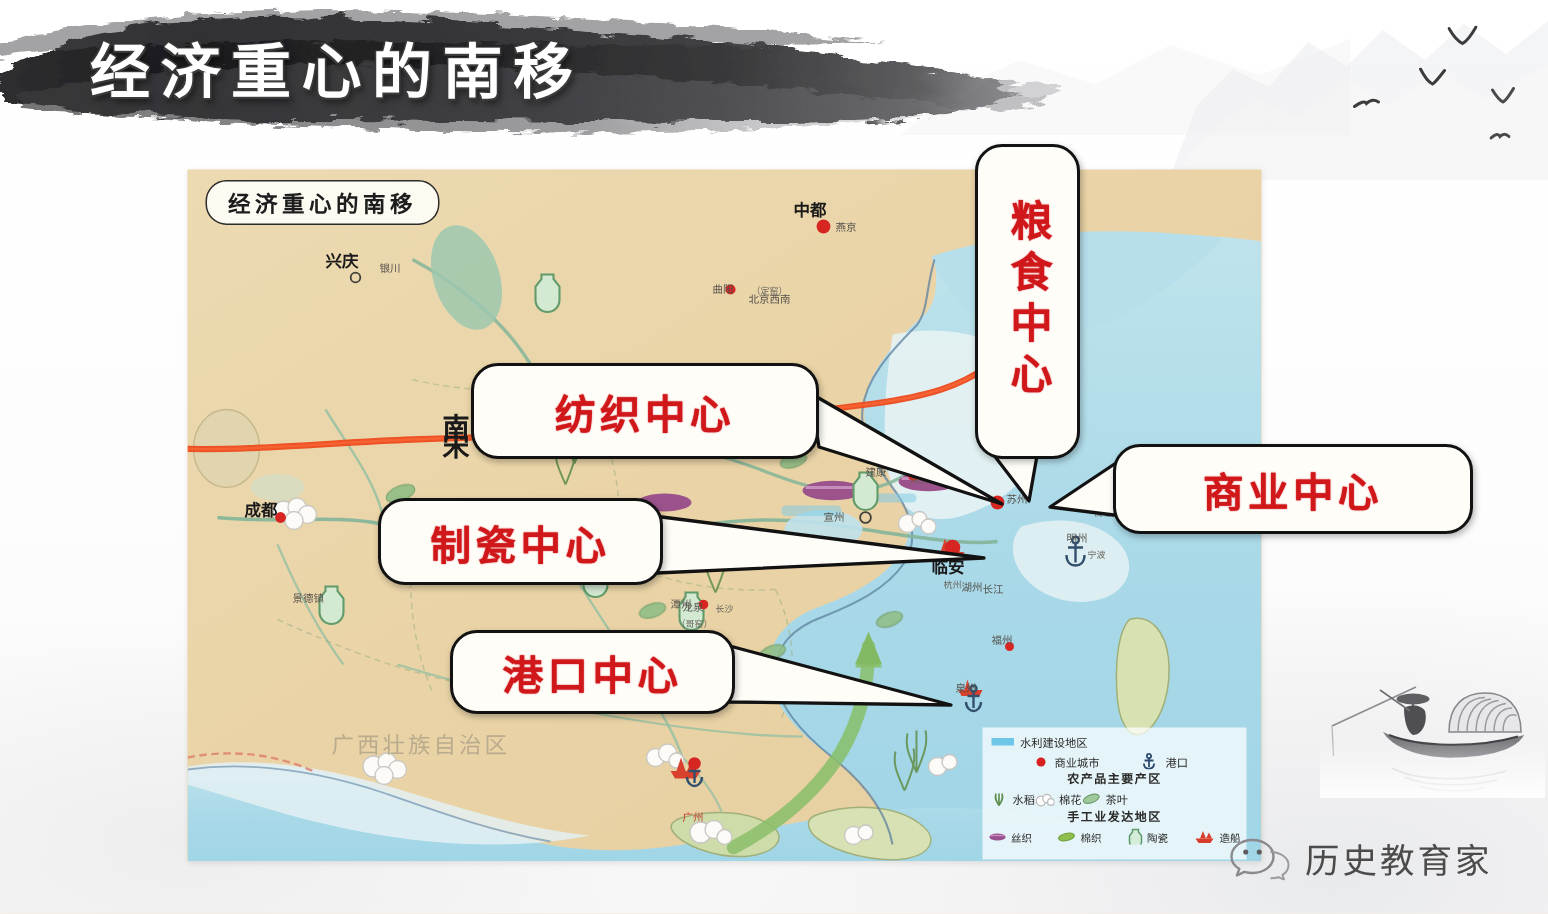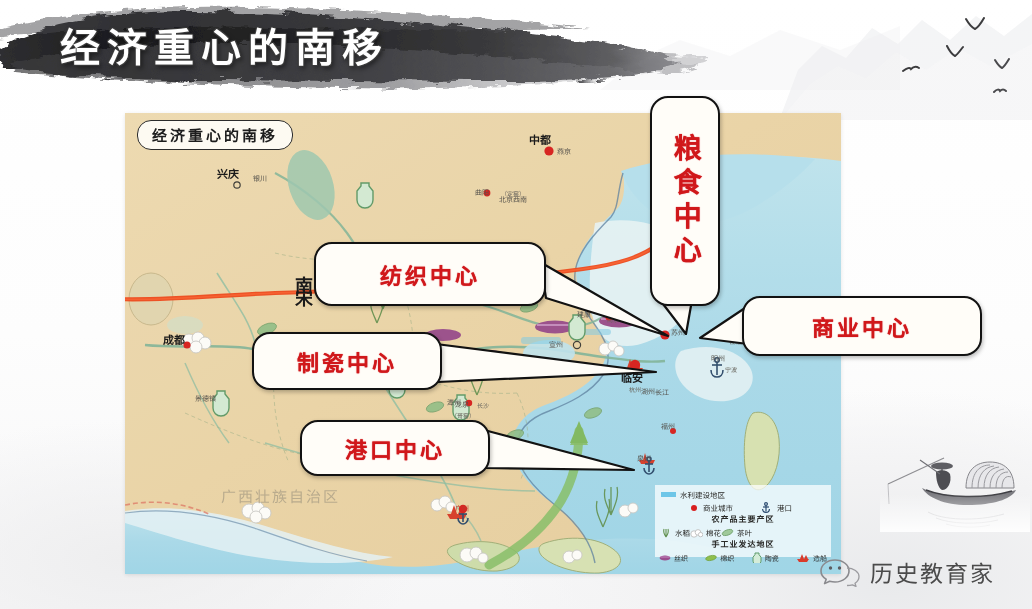--- a/index.html
+++ b/index.html
@@ -74,25 +74,25 @@
   
   .mlab{
     position:absolute;white-space:nowrap;
     font-family:"DejaVu Sans","Liberation Sans",sans-serif;
     color:#2c2b28;z-index:6;pointer-events:none;
   }
   .mlab.big{font-size:11px;font-weight:bold;color:#1a1a1a;}
   .mlab.sm{font-size:7px;color:#55524c;}
   .mlab.tiny{font-size:6px;color:#6a675f;}
   .mlab.vfaint{font-size:15px;color:#b9ab8d;letter-spacing:2px;}
-  .mlab.red{color:#c0392b;}
+  .mlab.red{color:#c0392b;margin-top:36px;}
 
   
   #legend{
-    position:absolute;left:530px;top:372px;width:176px;height:72px;
+    position:absolute;left:530px;top:372px;width:176px;height:88px;
     background:rgba(255,255,255,.72);
     z-index:8;
     font-family:"DejaVu Sans","Liberation Sans",sans-serif;
     font-size:7.5px;color:#2a2a28;
     padding:3px 0 0 0;
     box-sizing:border-box;
   }
   .lg-row{display:flex;align-items:center;height:13px;padding-left:6px;gap:4px;}
   .lg-head{text-align:center;font-size:8px;font-weight:bold;letter-spacing:1px;height:12px;line-height:12px;}
   .lg-item{display:flex;align-items:center;gap:3px;}
@@ -108,21 +108,21 @@
     box-shadow:1px 2px 4px rgba(0,0,0,.28);
     display:flex;align-items:center;justify-content:center;
     box-sizing:border-box;
   }
   .callout .ctext{
     font-family:"DejaVu Sans","Liberation Sans",sans-serif;
     font-weight:bold;color:#d0181b;
     text-shadow:0 0 1px #d0181b, 1px 1px 1px rgba(255,255,255,.9);
     white-space:nowrap;
   }
-  .callout.horiz .ctext{font-size:22px;letter-spacing:3px;}
+  .callout.horiz .ctext{font-size:27px;letter-spacing:3px;}
   .callout.vert{writing-mode:vertical-rl;}
   .callout.vert .ctext{
     writing-mode:vertical-rl;text-orientation:upright;
     font-size:28px;letter-spacing:6px;line-height:1.05;
   }
 
   
   #tails{position:absolute;left:0;top:0;width:1032px;height:609px;z-index:19;pointer-events:none;}
 
   

